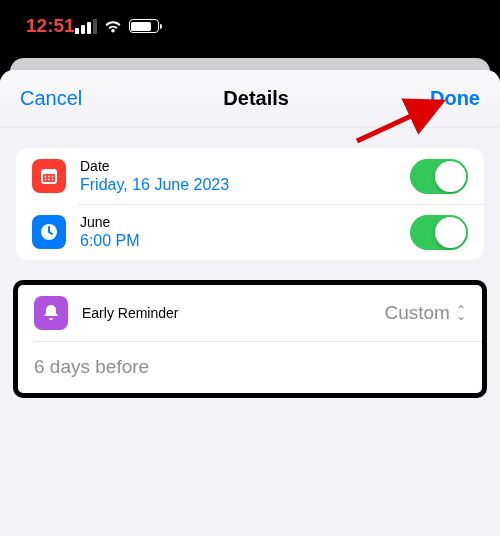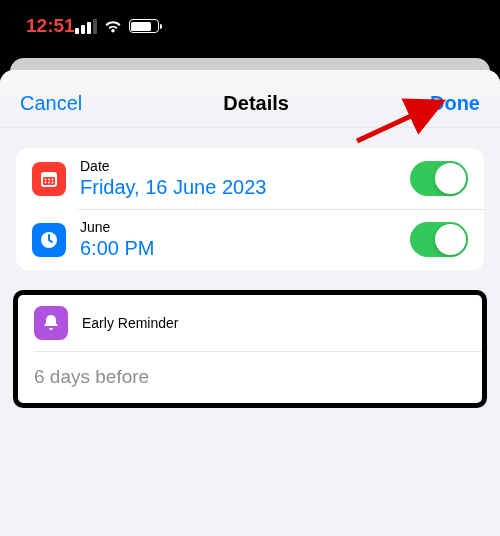--- a/index.html
+++ b/index.html
@@ -86,23 +86,23 @@
       left: 0;
       right: 0;
       bottom: 0;
       background: #f2f2f7;
       border-radius: 14px 14px 0 0;
       overflow: hidden;
     }
     .nav-bar {
       height: 58px;
       display: flex;
-      align-items: flex-end;
+      align-items: center;
       justify-content: space-between;
-      padding: 12px 20px;
+      padding: 0 20px;
       background: linear-gradient(#f8f8fa, #f2f2f7);
       border-bottom: 1px solid rgba(0,0,0,0.06);
     }
     .nav-button {
       color: #007aff;
       font-size: 20px;
     }
     .nav-button.done {
       font-weight: 600;
     }
@@ -159,21 +159,21 @@
       display: flex;
       flex-direction: column;
       gap: 2px;
     }
     .row-title {
       font-size: 14px;
       font-weight: 400;
       color: #000;
     }
     .row-sub {
-      font-size: 20px;
+      font-size: 16px;
       color: #007aff;
     }
     .row-value {
       font-size: 19px;
       color: #8e8e93;
       display: flex;
       align-items: center;
       gap: 4px;
     }
     .toggle {
@@ -300,20 +300,27 @@
       <div class="group">
         <div class="row">
           <div class="icon-box icon-purple">
             <svg width="20" height="20" viewBox="0 0 20 20" fill="white">
               <path d="M10 2 a5 5 0 0 1 5 5 v3 l2 3 H3 l2-3 V7 a5 5 0 0 1 5-5z M8 15 a2 2 0 0 0 4 0z"></path>
             </svg>
           </div>
           <div class="row-main">
             <span class="row-title">Early Reminder</span>
           </div>
+          <span class="row-value">
+            <span>Custom</span>
+            <span class="sort-arrows">
+                <span>⌃</span>
+                <span>⌄</span>
+              </span>
+          </span>
         </div>
         <div class="row subrow">
           <span class="row-value">6 days before</span>
         </div>
       </div>
     </div>
 
 
   </div>
 </div>

